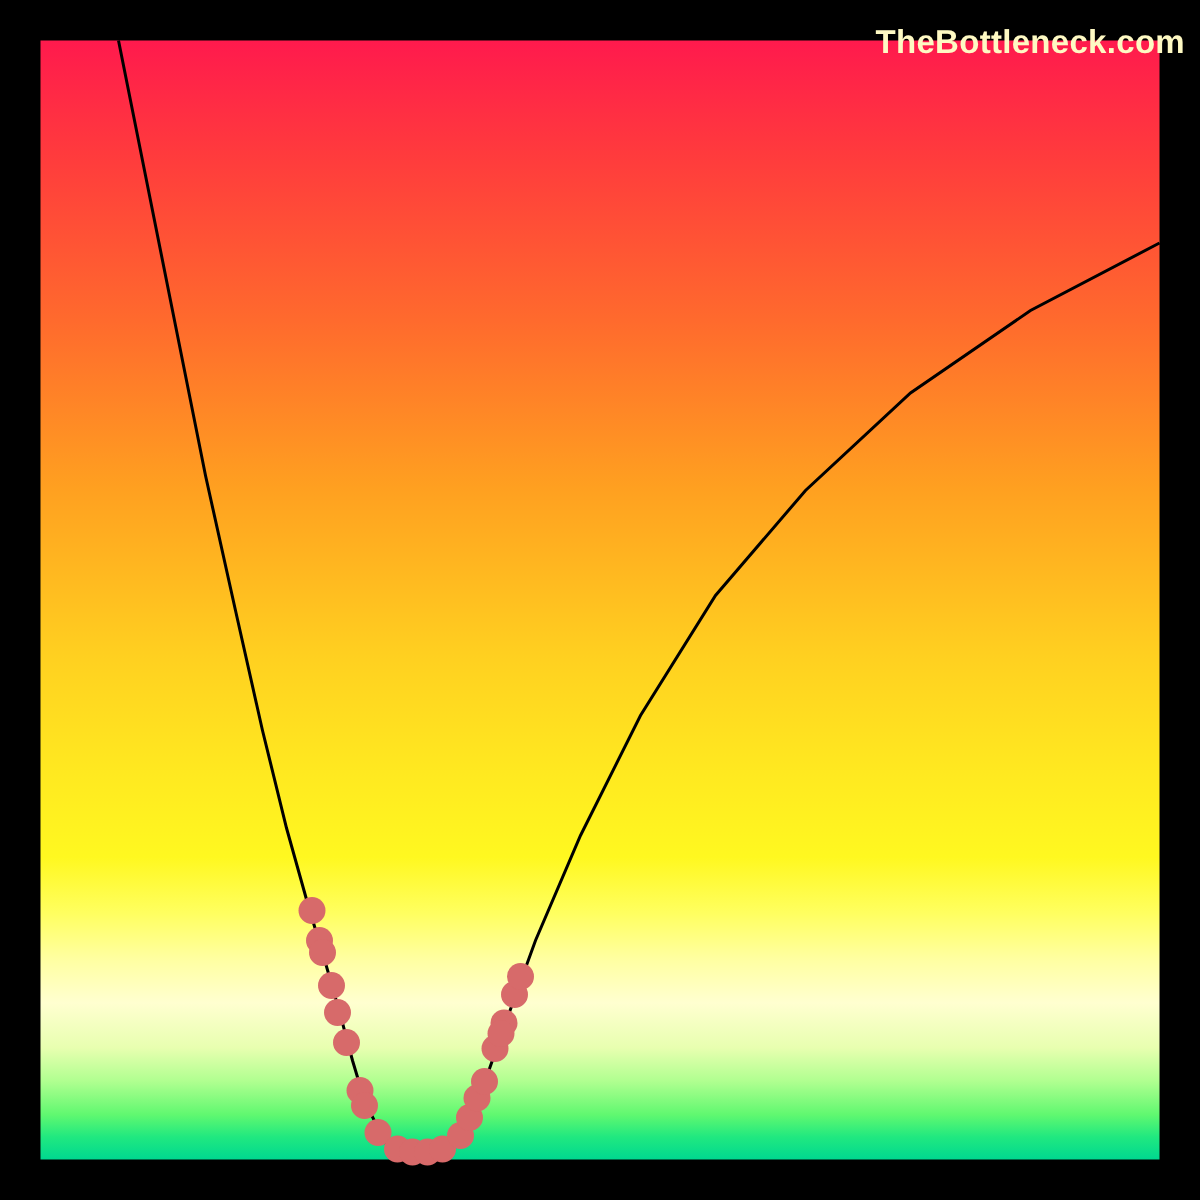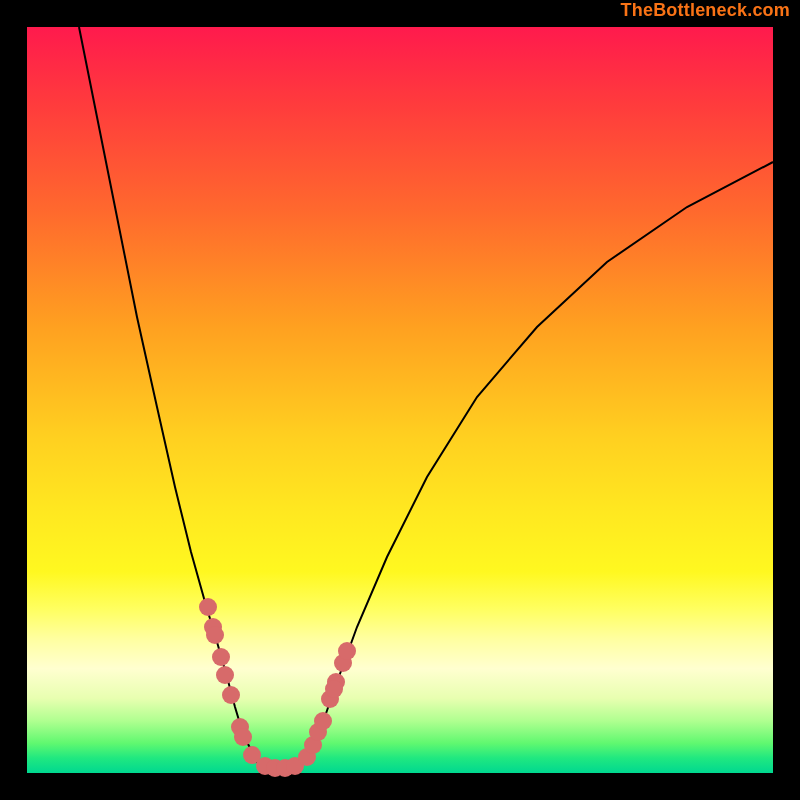--- a/index.html
+++ b/index.html
@@ -29,26 +29,26 @@
       #ffffd0 86%,
       #e8ffb0 90%,
       #b0ff90 93%,
       #60f870 96%,
       #20e880 98%,
       #00d890 100%
     );
   }
   .watermark {
     position: absolute;
-    top: 0;
+    top: 15px;
     right: 10px;
     font-family: Arial, Helvetica, sans-serif;
-    font-size: 18px;
+    font-size: 22px;
     font-weight: 600;
-    color: #f97316;
+    color: #fef9c3;
     letter-spacing: 0.2px;
   }
   svg.curve {
     position: absolute;
     left: 0; top: 0;
     width: 746px; height: 746px;
     overflow: visible;
   }
   .pt {
     fill: #d76a6a;

